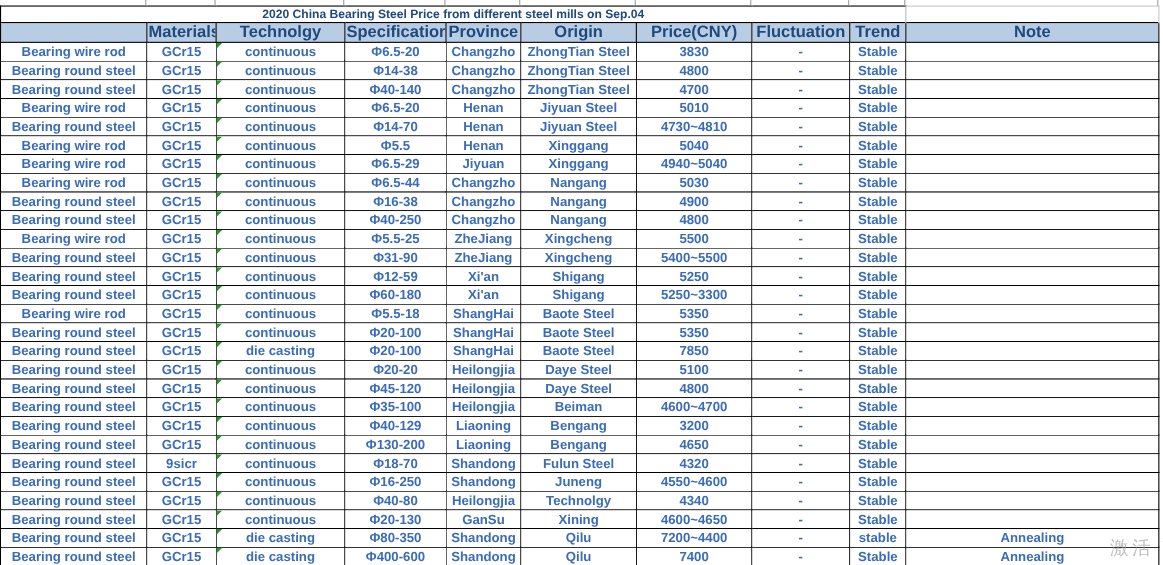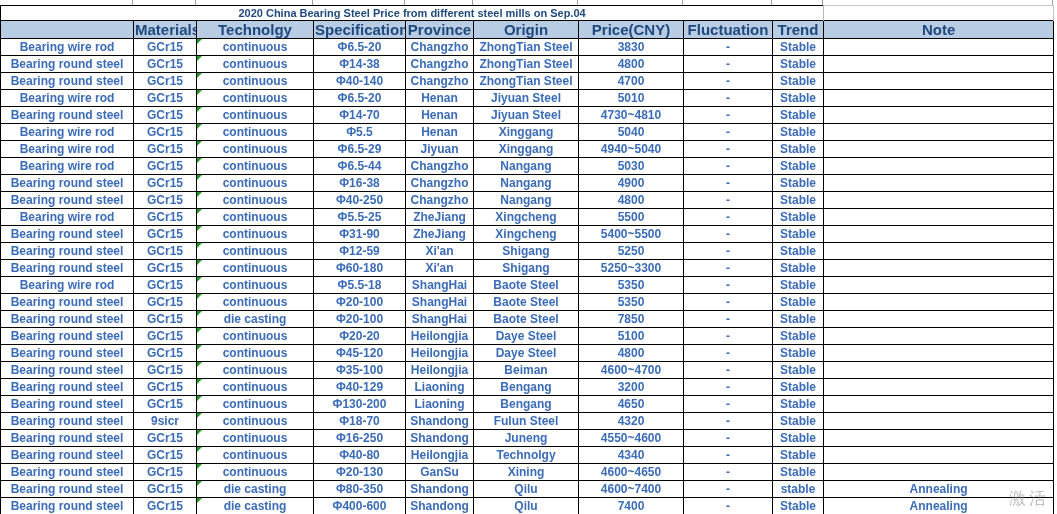--- a/index.html
+++ b/index.html
@@ -419,21 +419,21 @@
         <td>Stable</td>
         <td></td>
       </tr>
       <tr class="data-row">
         <td>Bearing round steel</td>
         <td>GCr15</td>
         <td>die casting<span class="err-tri"></span></td>
         <td>Φ80-350</td>
         <td>Shandong</td>
         <td>Qilu</td>
-        <td>4600~7400</td>
+        <td>7200~4400</td>
         <td>-</td>
         <td>stable</td>
         <td>Annealing</td>
       </tr>
       <tr class="data-row">
         <td>Bearing round steel</td>
         <td>GCr15</td>
         <td>die casting<span class="err-tri"></span></td>
         <td>Φ400-600</td>
         <td>Shandong</td>

